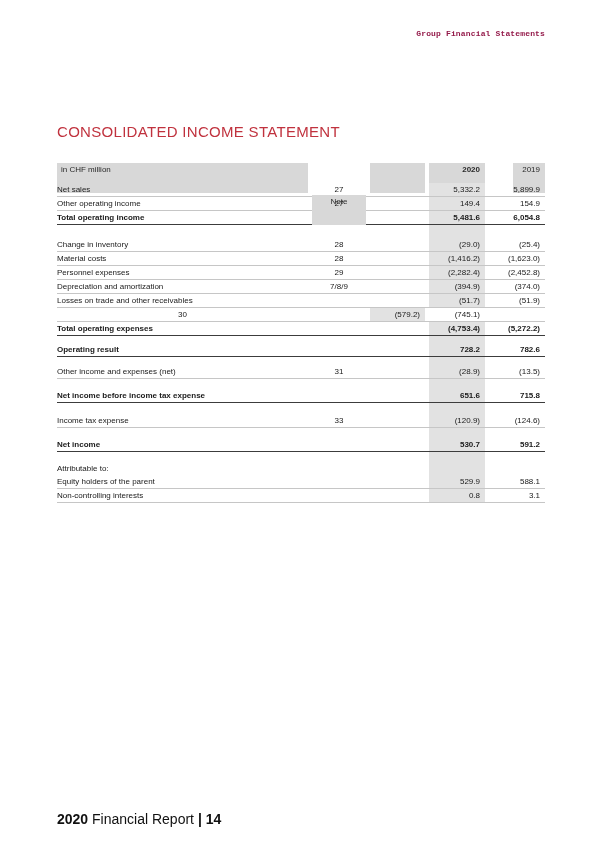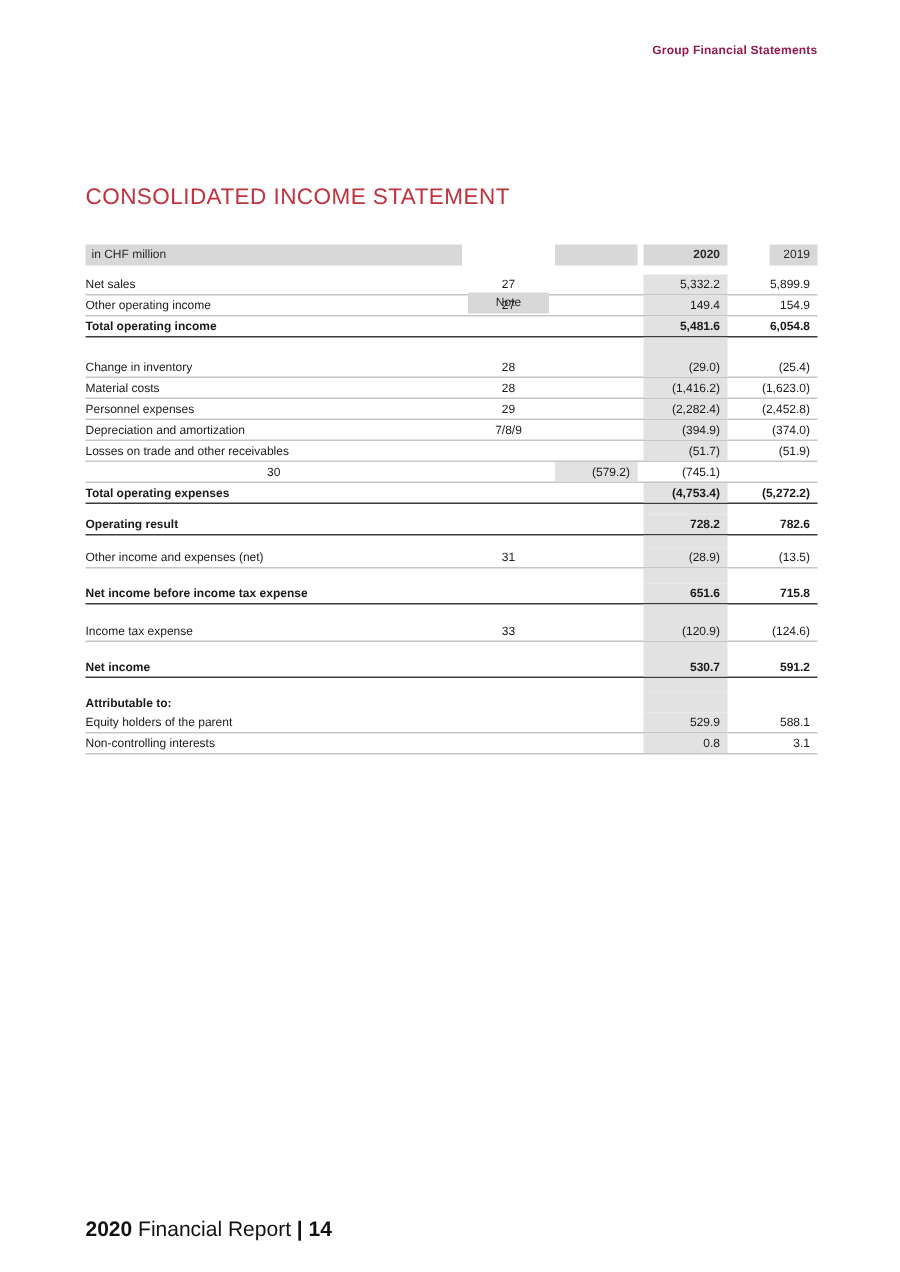--- a/index.html
+++ b/index.html
@@ -15,20 +15,21 @@
   }
 
   .doc-header {
     position: absolute;
     top: 29px;
     right: 55px;
     font-size: 8px;
     font-weight: 700;
     letter-spacing: 0.15px;
     color: var(--maroon, #941a4a);
+    font-family: Liberation Mono, monospace;
   }
 
   .page-title {
     position: absolute;
     left: 57px;
     top: 123px;
     font-size: 15px;
     font-weight: 400;
     letter-spacing: 0.3px;
     color: var(--title-red, #c0323e);
@@ -45,21 +46,21 @@
 
   .grid-row {
     display: grid;
     grid-template-columns: 251px 54px 55px 56px 56px;
     column-gap: 4px;
   }
 
   .thead { height: 14px; }
   .thead .hcell {
     background: var(--header-gray, #d8d8d8);
-    height: 14px;
+    height: 30px;
     line-height: 14px;
     color: #2a2a2a;
   }
   .thead .c-label { padding-left: 4px; }
   .thead .c-note  { text-align: center; margin-top: 32px; }
   .thead .c-2020  { text-align: right; padding-right: 5px; font-weight: 700; }
   .thead .c-2019  { text-align: right; padding-right: 5px; margin-left: 24px; }
 
   .tbody { margin-top: 6px; }
 
@@ -73,21 +74,21 @@
     align-items: flex-end;
     padding-bottom: 2px;
   }
   .trow .c-label { padding-left: 0; }
   .trow .c-note  { justify-content: center; }
   .trow .c-2020  { justify-content: flex-end; padding-right: 5px; padding-left: 20px; }
   .trow .c-2019  { justify-content: flex-end; padding-right: 5px; }
 
   .trow.normal  { border-bottom: 1px solid var(--line, #c6c6c6); }
   .trow.total   { border-bottom: 1px solid var(--line-strong, #3c3c3c); font-weight: 700; }
-  .trow.heading { font-weight: 700; }
+  .trow.heading { font-weight: 400; }
   .trow.spacer  { border-bottom: none; }
 
   .hl { background: var(--band, #e2e2e2); }
 
   .doc-footer {
     position: absolute;
     left: 57px;
     top: 811px;
     font-size: 14px;
     color: #111111;

